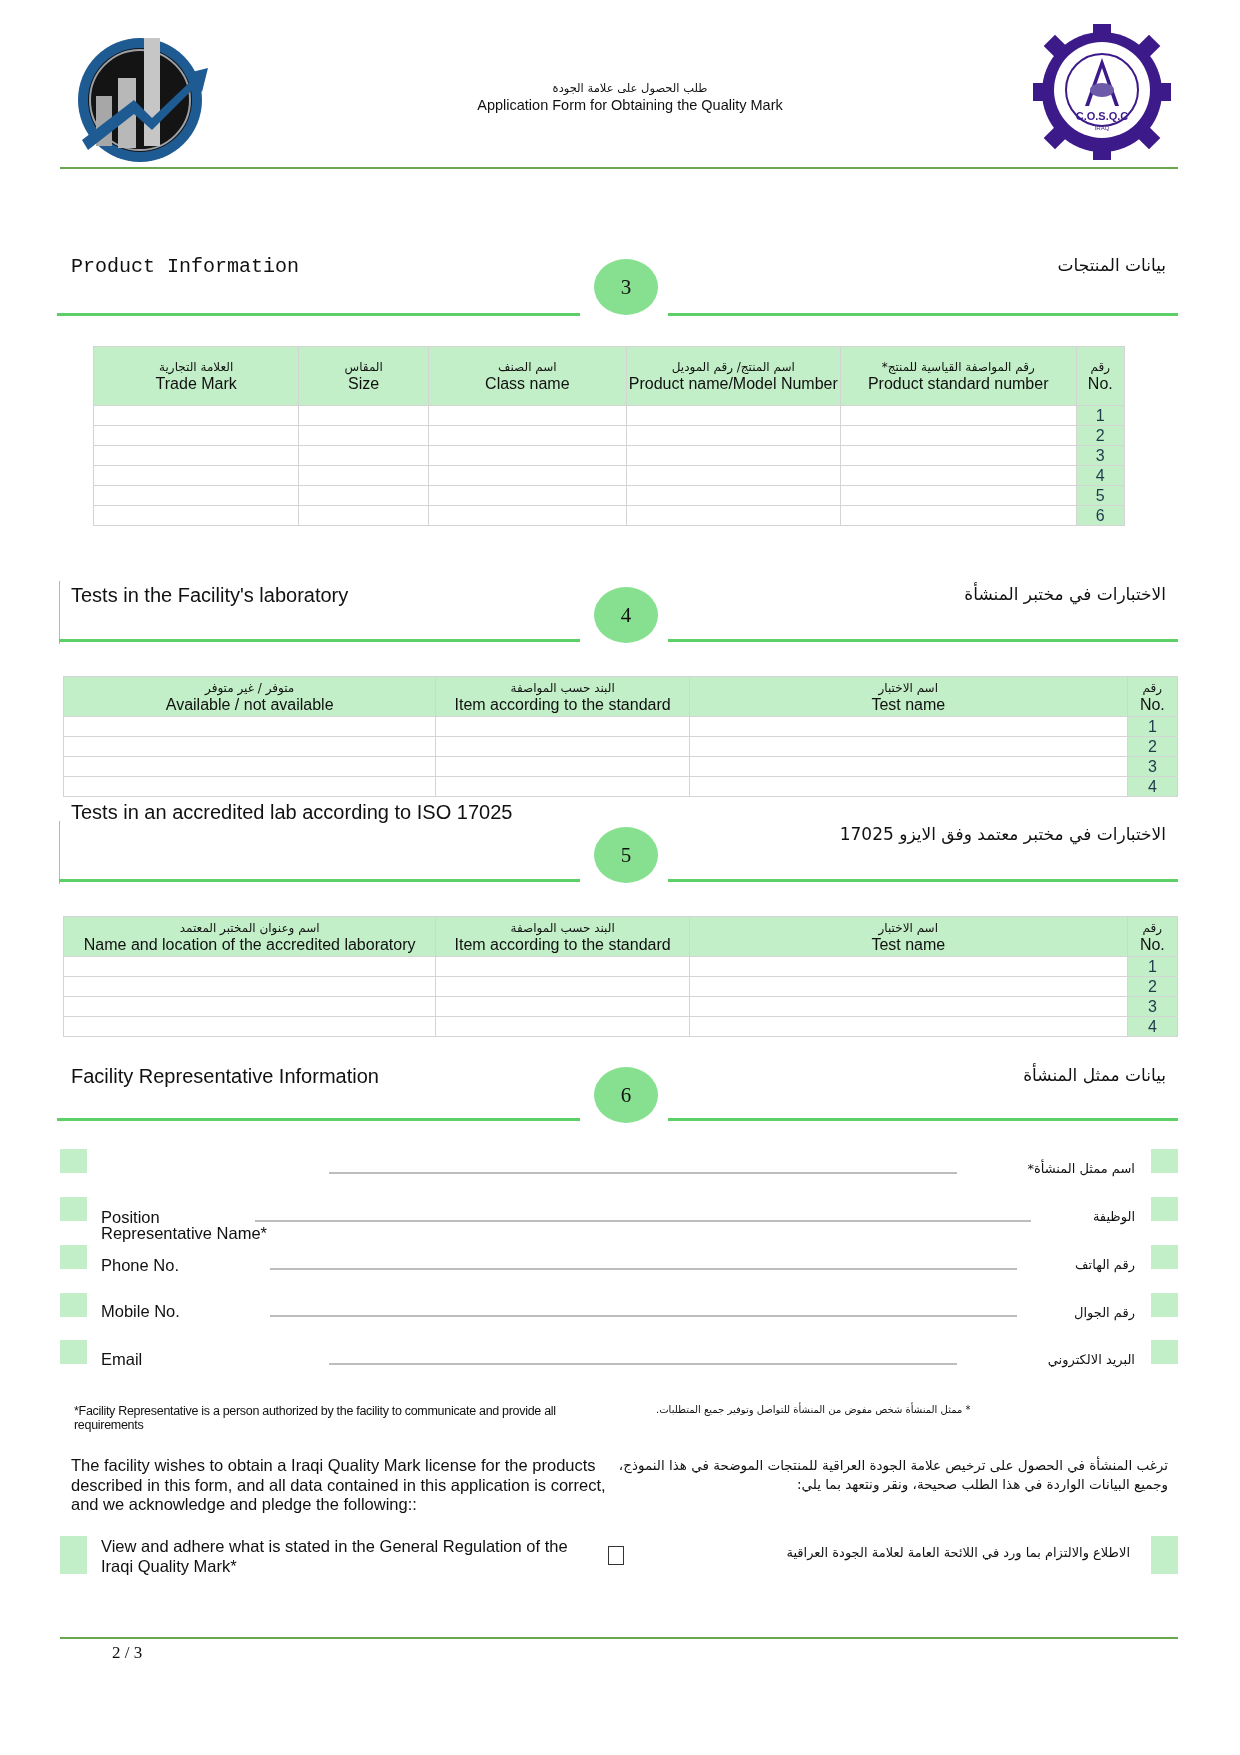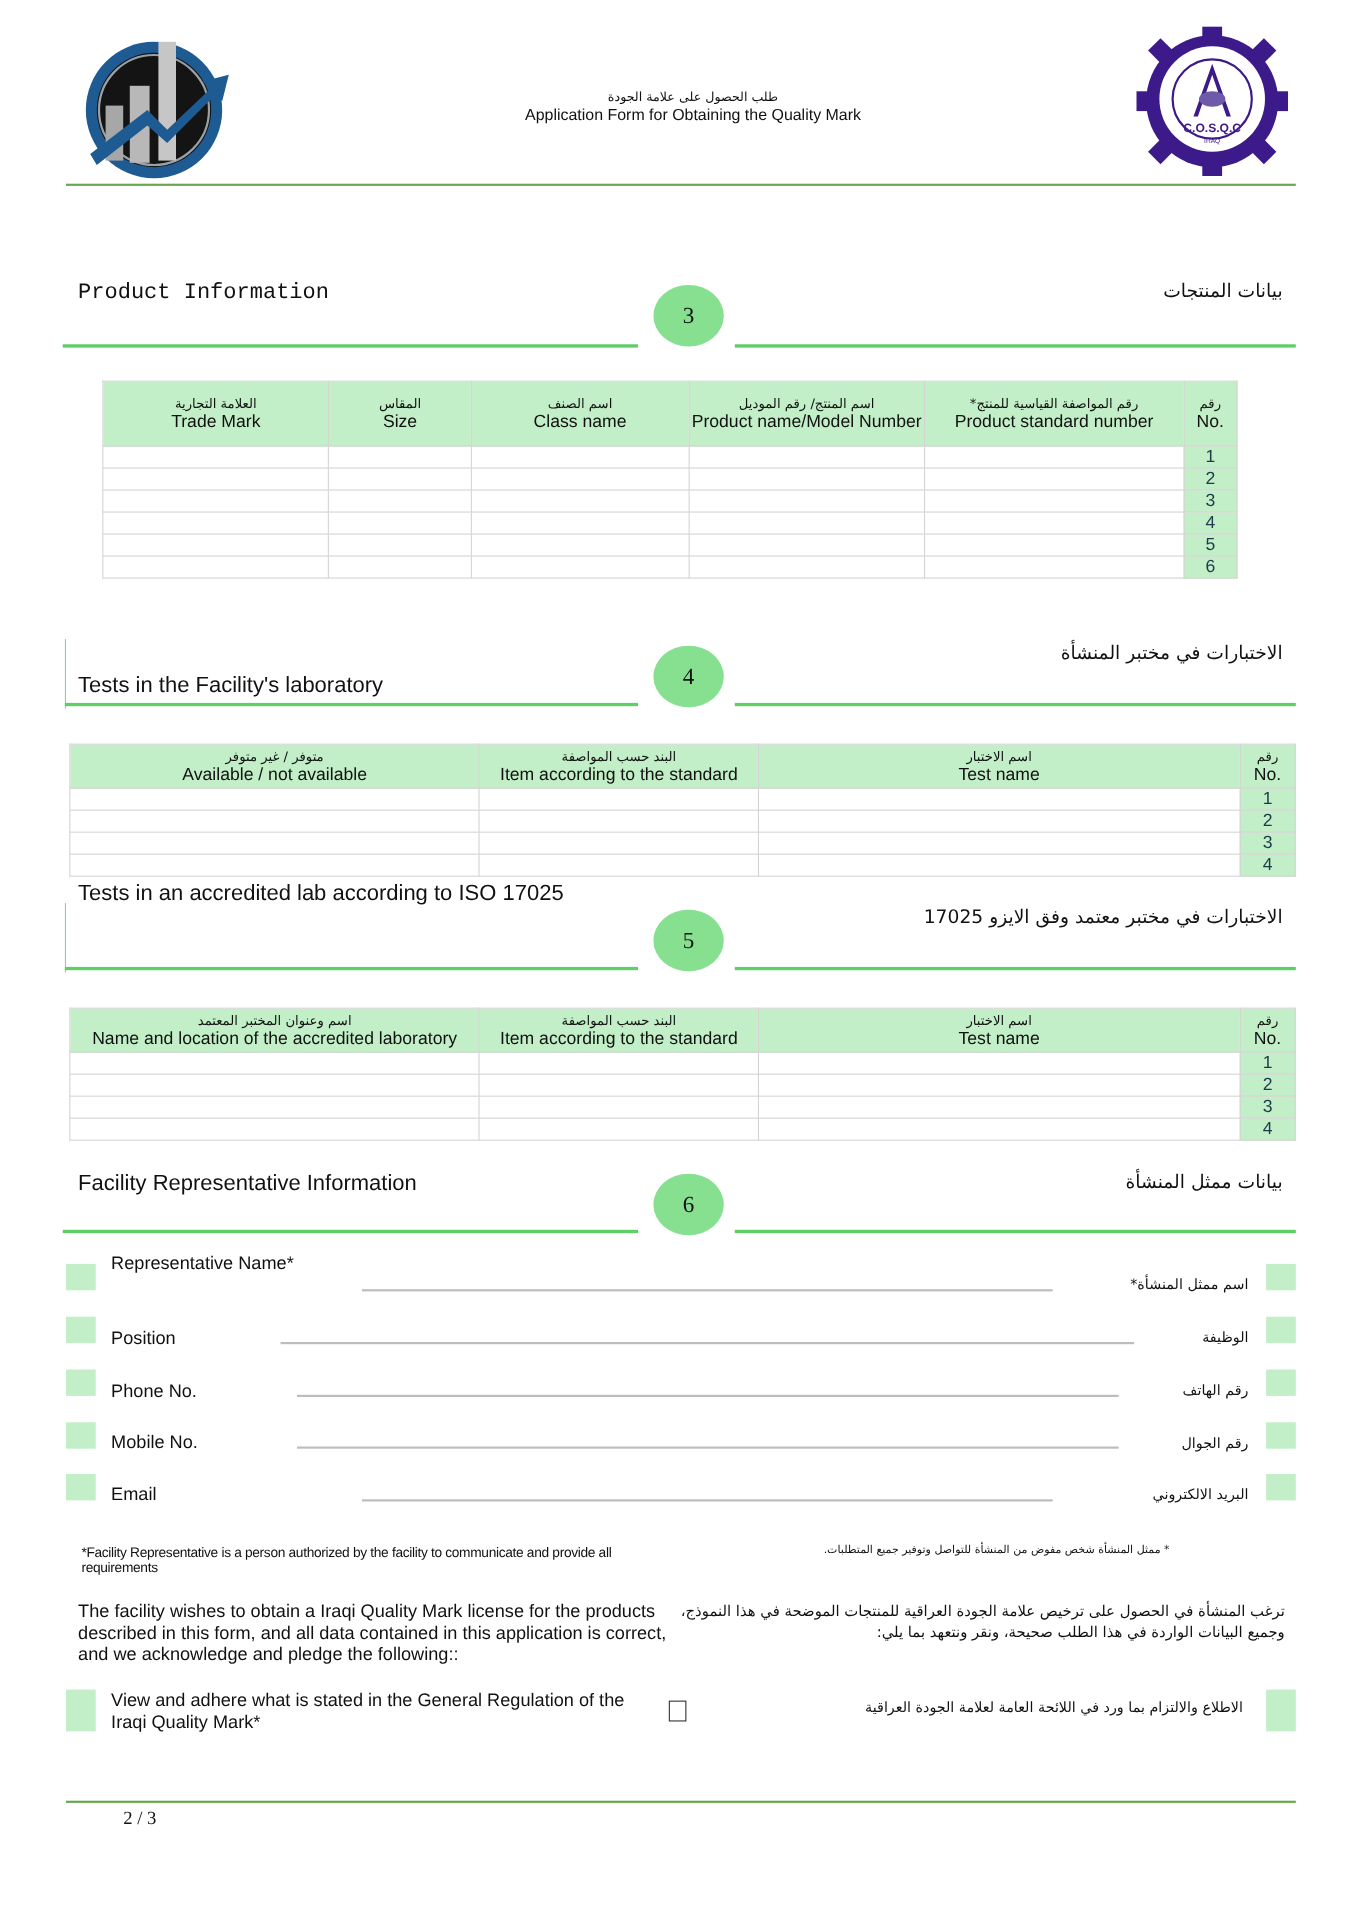--- a/index.html
+++ b/index.html
@@ -17,21 +17,21 @@
   table.grid { position:absolute; border-collapse:collapse; font-size:16px; }
   table.grid td, table.grid th { border:1.5px solid #d4d4d4; padding:0; }
   table.grid th { background:#c2efc7; font-weight:normal; text-align:center; line-height:18px; vertical-align:middle; }
   table.grid th .ar { display:block; font-family:"DejaVu Sans", sans-serif; font-size:12px; line-height:16px; direction:rtl; }
   table.grid td.no { background:#c2efc7; text-align:center; color:#1e3b4a; font-size:16px; line-height:18px; }
   .field-square { position:absolute; width:27px; height:24px; background:#c2efc7; }
   .field-label-en { position:absolute; left:101px; font-size:16.5px; }
   .field-label-ar { position:absolute; right:105px; font-family:"DejaVu Sans", sans-serif; font-size:13px; direction:rtl; text-align:left; }
   .field-line { position:absolute; height:1.5px; background:#bdbdbd; }
   .footnote-en { position:absolute; left:74px; top:1404px; width:540px; font-size:12.5px; line-height:14px; letter-spacing:-0.3px; }
-  .footnote-ar { position:absolute; right:84px; top:1404px; width:500px; font-family:"DejaVu Sans", sans-serif; font-size:10px; direction:rtl; text-align:center; }
+  .footnote-ar { position:absolute; right:84px; top:1404px; width:500px; font-family:"DejaVu Sans", sans-serif; font-size:10px; direction:rtl; text-align:left; }
   .para-en { position:absolute; left:71px; top:1456px; width:540px; font-size:16.5px; line-height:19.5px; }
   .para-ar { position:absolute; right:72px; top:1456px; width:560px; font-family:"DejaVu Sans", sans-serif; font-size:13.5px; line-height:19px; direction:rtl; text-align:right; }
   .pledge-square-l { position:absolute; left:60px; top:1536px; width:27px; height:38px; background:#c2efc7; }
   .pledge-square-r { position:absolute; left:1151px; top:1536px; width:27px; height:38px; background:#c2efc7; }
   .pledge-en { position:absolute; left:101px; top:1537px; width:470px; font-size:16.5px; line-height:19.5px; }
   .pledge-ar { position:absolute; right:110px; top:1545px; width:520px; font-family:"DejaVu Sans", sans-serif; font-size:13px; direction:rtl; text-align:right; }
   .checkbox { position:absolute; left:608px; top:1546px; width:14px; height:17px; border:1px solid #333; background:#fff; }
   .page-num { position:absolute; left:112px; top:1643px; font-family:"Liberation Serif", serif; font-size:17px; }
 </style>
 </head>
@@ -147,21 +147,21 @@
         <td></td>
         <td></td>
         <td></td>
         <td></td>
         <td class="no">6</td>
       </tr>
 </tbody>
   </table>
 
 <div class="vbar" style="left:59px; top:581px; height:63px;"></div>
-<div class="sec-title-en" style="top:612px;">Tests in the Facility's laboratory</div>
+<div class="sec-title-en" style="top:584px;">Tests in the Facility's laboratory</div>
 <div class="sec-title-ar" style="top:584px;">الاختبارات في مختبر المنشأة</div>
 <div class="circle" style="left:594px; top:587px;">4</div>
 <div class="green-line" style="left:59px; top:639px; width:521px;"></div>
 <div class="green-line" style="left:668px; top:639px; width:510px;"></div>
 
 <table class="grid" style="left:63px; top:676px; width:1115px;">
   <colgroup>
       <col style="width:370px">
       <col style="width:252px">
       <col style="width:435px">
@@ -249,21 +249,21 @@
 </tbody>
   </table>
 
 <div class="sec-title-en" style="top:1065px;">Facility Representative Information</div>
 <div class="sec-title-ar" style="top:1065px;">بيانات ممثل المنشأة</div>
 <div class="circle" style="left:594px; top:1067px;">6</div>
 <div class="green-line" style="left:57px; top:1118px; width:523px;"></div>
 <div class="green-line" style="left:668px; top:1118px; width:510px;"></div>
 
 <div class="field-square" style="left:60px; top:1149px;"></div>
-<div class="field-label-en" style="top:1140px;text-align:center;">Representative Name*</div>
+<div class="field-label-en" style="top:1224px;text-align:center;">Representative Name*</div>
 <div class="field-line" style="left:329px; top:1172px; width:628px;"></div>
 <div class="field-label-ar" style="top:1161px;">اسم ممثل المنشأة*</div>
 <div class="field-square" style="left:1151px; top:1149px;"></div>
 
 <div class="field-square" style="left:60px; top:1197px;"></div>
 <div class="field-label-en" style="top:1208px;">Position</div>
 <div class="field-line" style="left:255px; top:1220px; width:776px;"></div>
 <div class="field-label-ar" style="top:1209px;">الوظيفة</div>
 <div class="field-square" style="left:1151px; top:1197px;"></div>
 

